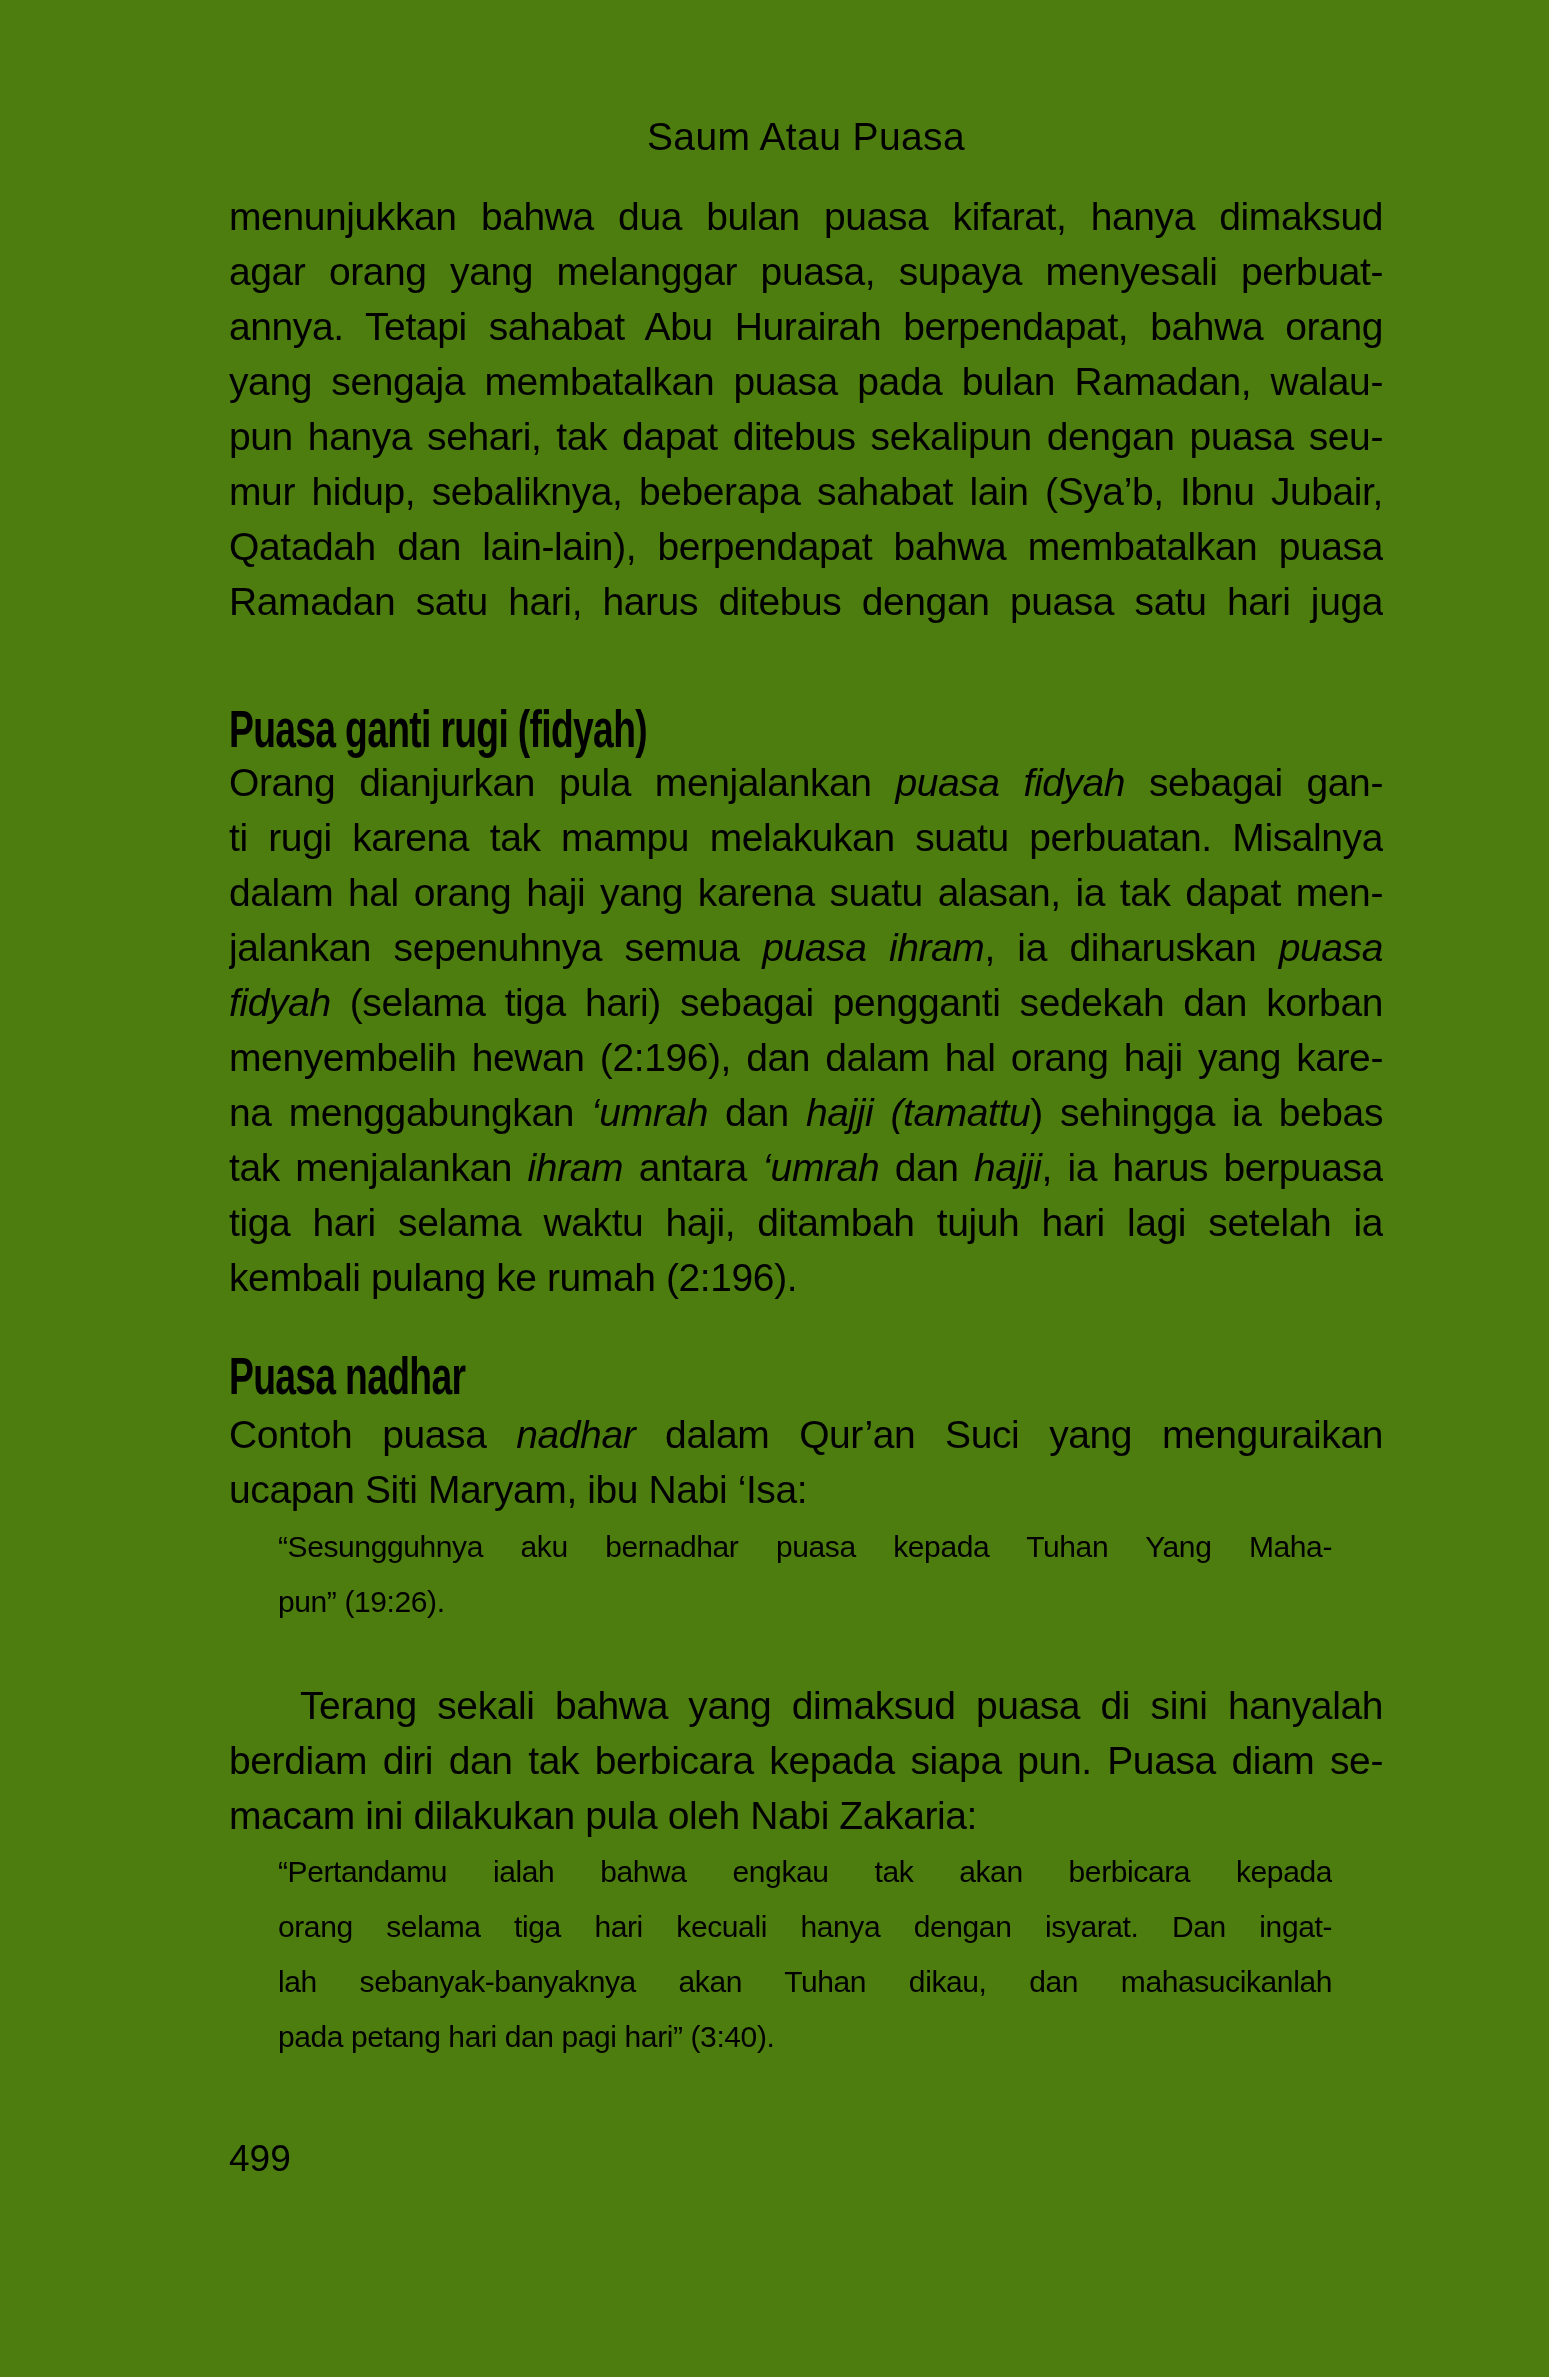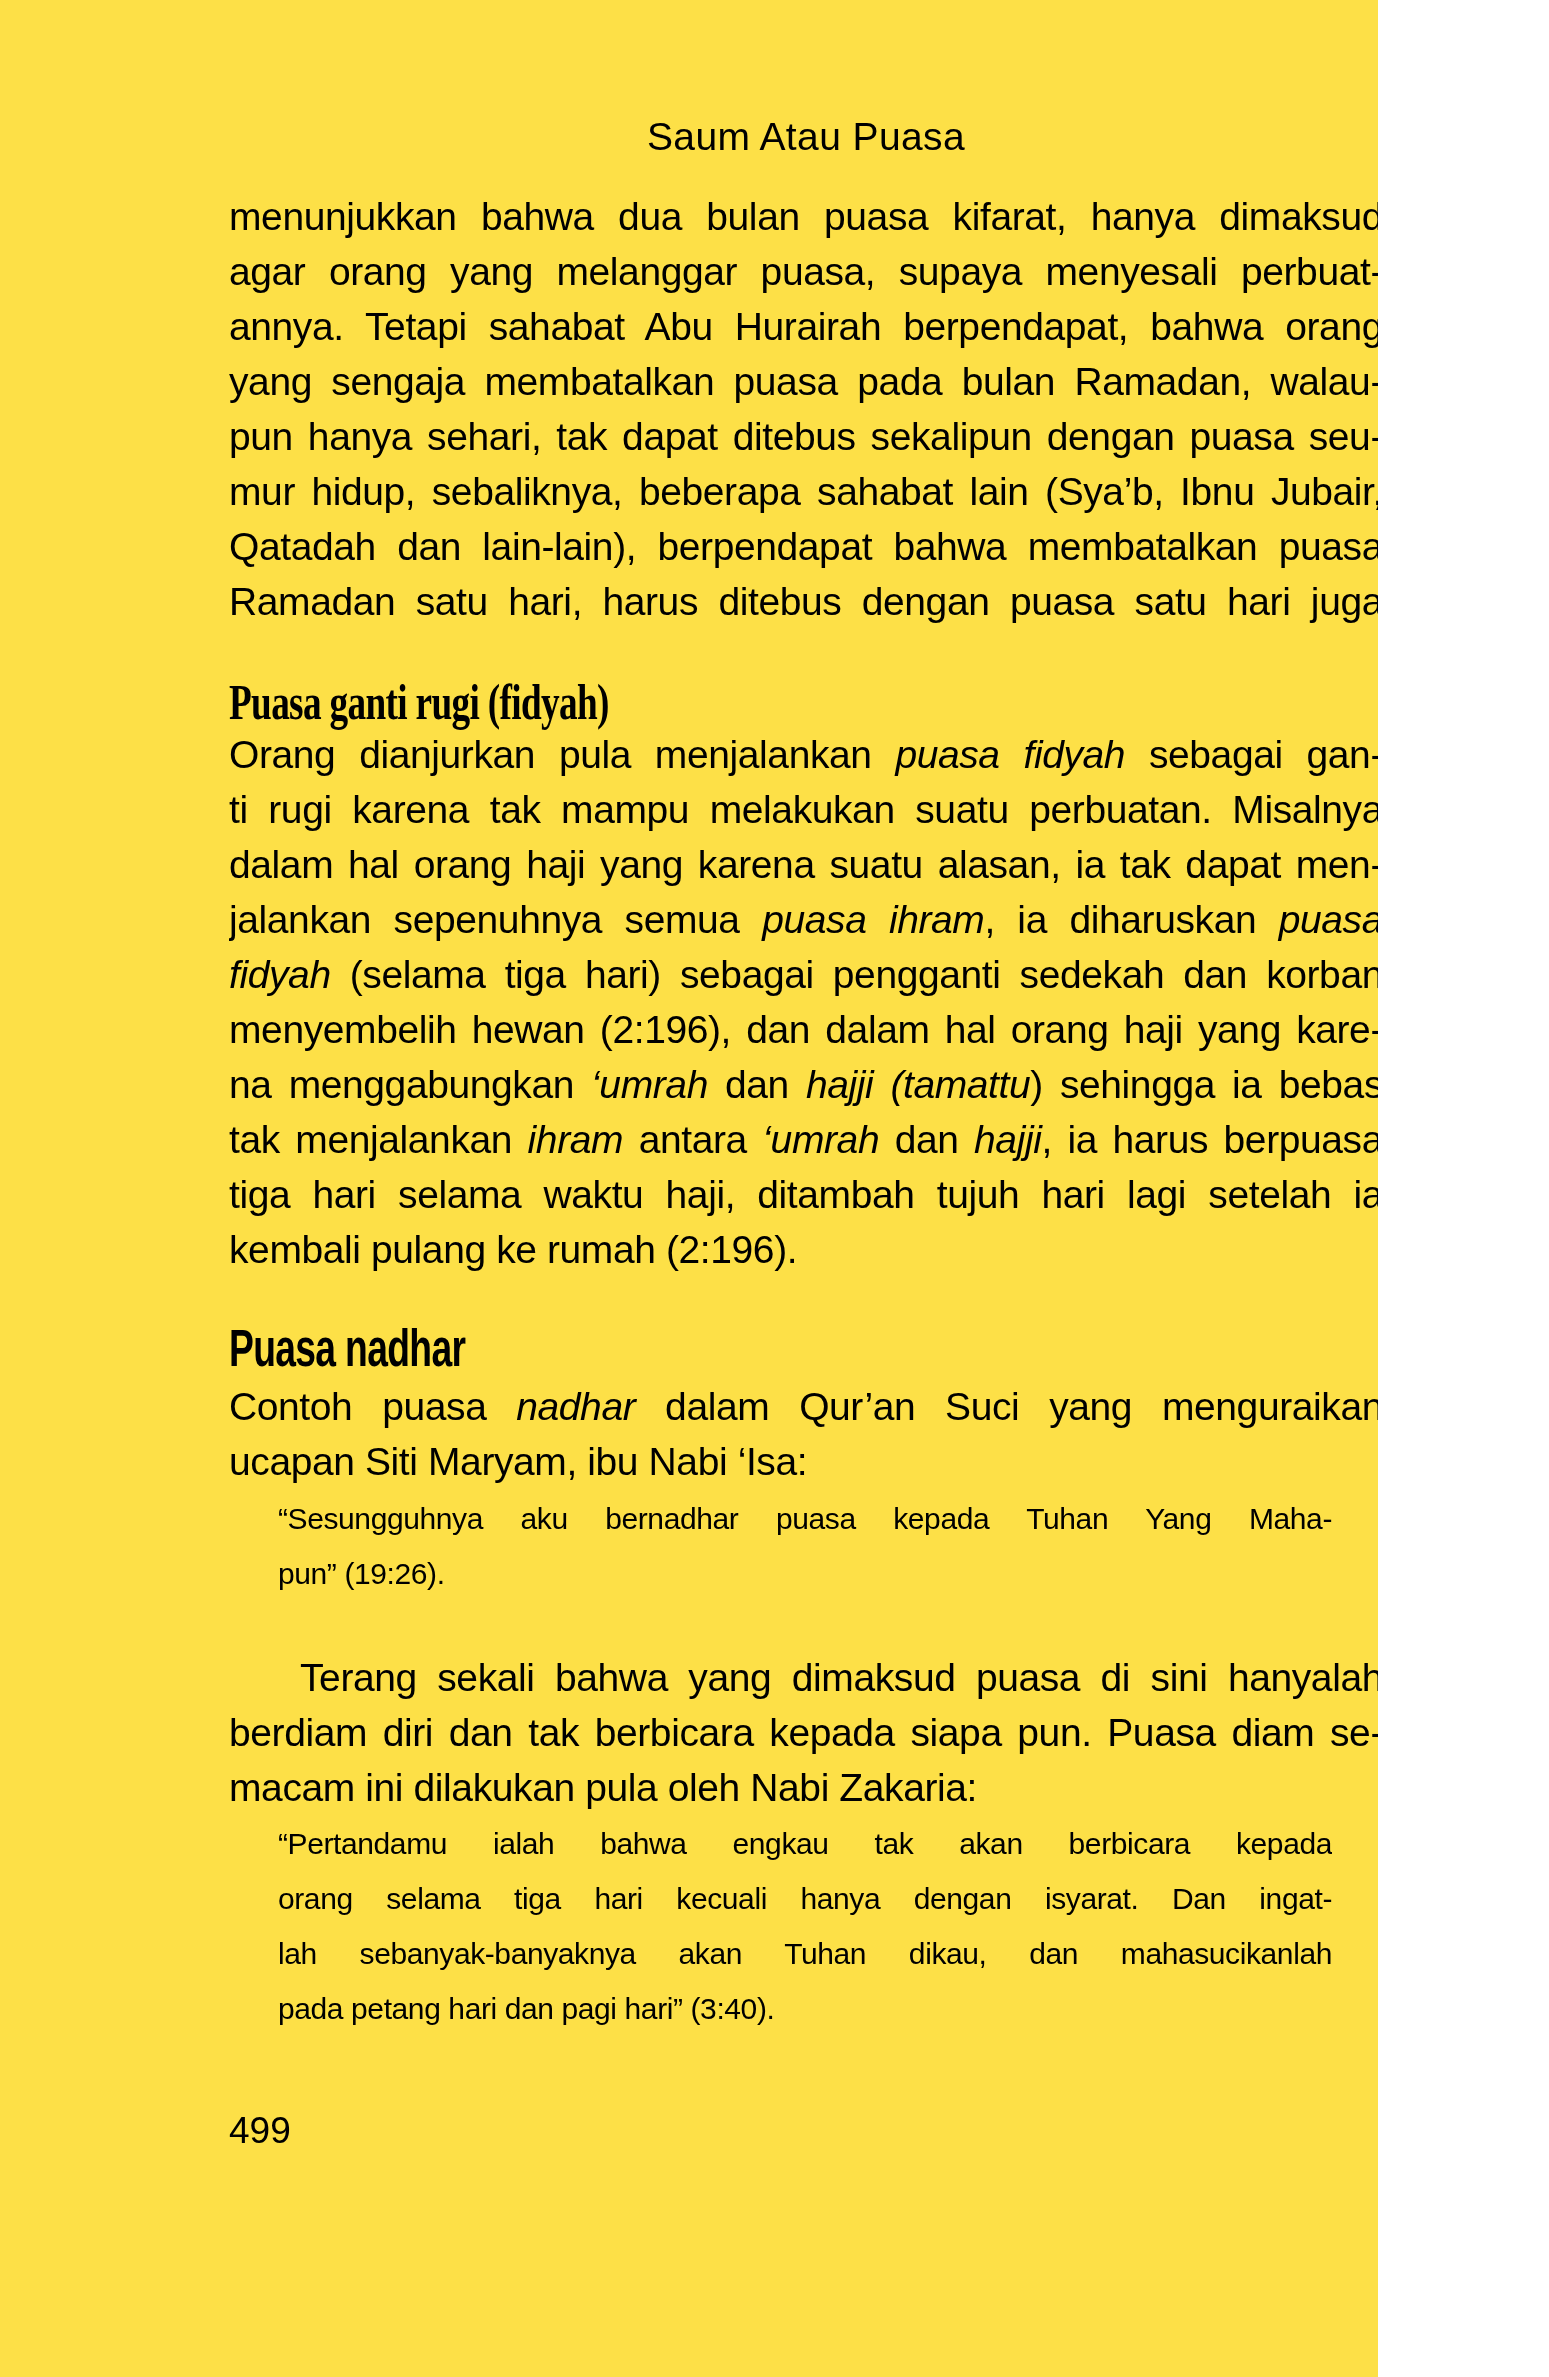--- a/index.html
+++ b/index.html
@@ -5,23 +5,23 @@
   html, body { margin: 0; padding: 0; }
   body {
     width: 1549px;
     height: 2377px;
     background: #ffffff;
     font-family: "Liberation Sans", "DejaVu Sans", sans-serif;
     color: #000000;
   }
   .page {
     position: relative;
-    width: 1378px;
+    width: 1549px;
     height: 2377px;
-    background: #fde047;
+    background: #4d7c0f;
     overflow: hidden;
   }
   .content {
     position: absolute;
     left: 229px;
     top: 0;
     width: 1154px;
   }
   .running-header {
     margin-top: 109px;
@@ -58,21 +58,21 @@
     white-space: nowrap;
   }
   .heading-text {
     display: inline-block;
     transform: scaleX(0.73);
     transform-origin: left center;
     letter-spacing: -0.9px;
   }
   
   .mt-para1   { margin-top: 24.5px; }
-  .mt-head1   { margin-top: 51px; font-family: Liberation Serif, serif; }
+  .mt-head1   { margin-top: 79px; }
   .mt-para2   { margin-top: 3.5px; }
   .mt-head2   { margin-top: 50px; }
   .mt-para3   { margin-top: 7.9px; }
   .mt-quote1  { margin-top: 1.8px; }
   .mt-para4   { margin-top: 49px; }
   .mt-quote2  { margin-top: 0.9px; }
   .page-number {
     margin-top: 67px;
     font-size: 37px;
     line-height: 55px;

